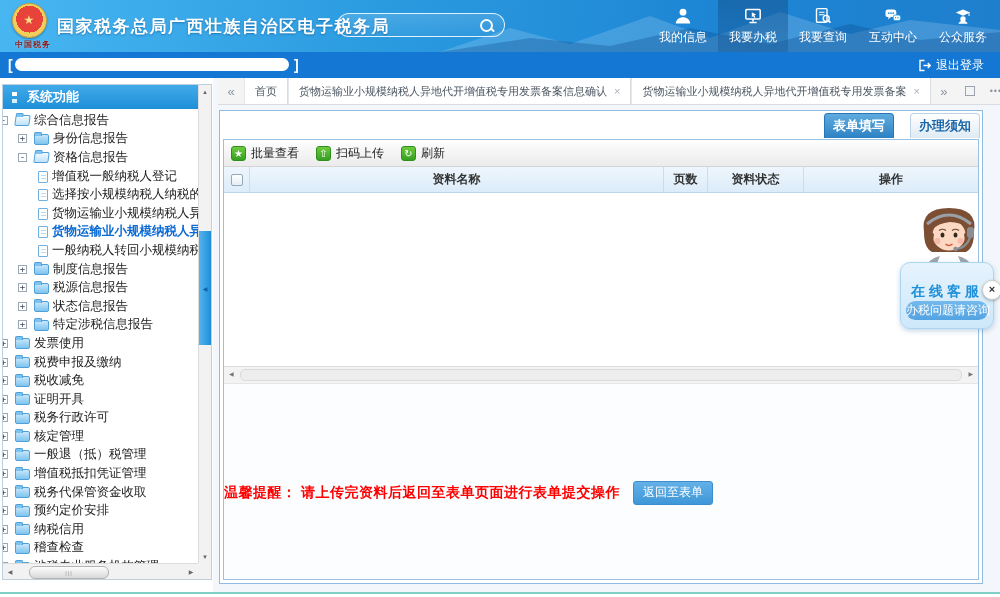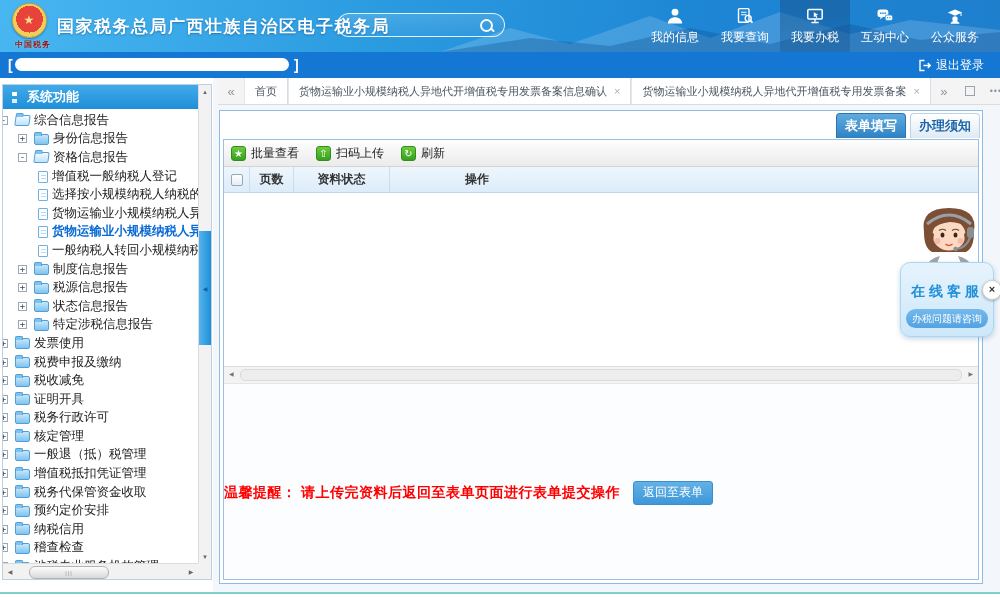--- a/index.html
+++ b/index.html
@@ -20,21 +20,21 @@
     text-shadow:0 0 2px rgba(255,255,255,.5)}
   #hdr-title{position:absolute;left:57px;top:15px;font-size:17px;font-weight:bold;color:#fff;
     letter-spacing:1.5px;text-shadow:0 1px 2px rgba(0,60,120,.45);white-space:nowrap}
   #hdr-search{position:absolute;left:337px;top:13px;width:168px;height:24px;box-sizing:border-box;
     border:1px solid rgba(255,255,255,.85);border-radius:13px;
     background:linear-gradient(rgba(255,255,255,.14),rgba(255,255,255,.04));cursor:text}
   #hdr-search .mag{position:absolute;right:11px;top:5px;width:9px;height:9px;border:2px solid rgba(255,255,255,.95);
     border-radius:50%}
   #hdr-search .mag::after{content:"";position:absolute;left:8px;top:8px;width:5px;height:2px;
     background:rgba(255,255,255,.95);transform:rotate(45deg);border-radius:1px}
-  #hdr-nav{position:absolute;right:10px;top:0;height:40px;display:flex}
+  #hdr-nav{position:absolute;right:2px;top:0;height:40px;display:flex}
   .nav-item{width:70px;height:52px;display:flex;flex-direction:column;align-items:center;
     justify-content:center;gap:3px;color:#fff;font-size:12px;cursor:pointer;white-space:nowrap}
   .nav-item.active{background:linear-gradient(rgba(21,84,144,.55),rgba(21,84,144,.35))}
   .nicon{width:20px;height:20px;display:block}
   .nicon svg{width:20px;height:20px;display:block}
 
   
   #subbar{position:absolute;left:0;top:52px;width:1000px;height:26px;background:#1377d3;color:#fff}
   .bracket{position:absolute;top:5px;font-weight:bold;font-size:14px;color:#fff}
   #bracket-l{left:8px}
@@ -104,21 +104,21 @@
     border-left:1px solid #e4e7eb;border-right:1px solid #d9dde2;font-size:11px;color:#4a5560;
     cursor:pointer;white-space:nowrap}
   .tab .x{color:#aab1ba;font-size:11px;cursor:pointer}
   #tab-ctrl-right{margin-left:auto;display:flex}
   .sq-icon{width:8px;height:8px;border:1px solid #9aa3ad;display:inline-block}
   #tab-more{letter-spacing:1px;font-size:9px}
 
   
   #panel{position:absolute;left:219px;top:110px;width:764px;height:474px;box-sizing:border-box;
     background:#fff;border:1px solid #8fbbe2}
-  #ftabs{position:absolute;right:2px;top:2px;display:flex;gap:4px}
+  #ftabs{position:absolute;right:2px;top:2px;display:flex;gap:16px}
   .ftab{width:70px;height:25px;display:flex;align-items:center;justify-content:center;font-size:13px;
     font-weight:bold;border-radius:4px 4px 0 0;cursor:pointer;box-sizing:border-box}
   .ftab.active{background:linear-gradient(#5fabdf,#2e82c3);color:#fff;border:1px solid #2a76b5;border-bottom:none}
   .ftab.inactive{background:linear-gradient(#ffffff,#dfeaf4);color:#1a66a8;border:1px solid #bcd2e6;border-bottom:none}
   #inner{position:absolute;left:3px;right:3px;top:28px;bottom:3px;border:1px solid #9ac0e2;
     display:flex;flex-direction:column;background:#fff}
   #toolbar{height:26px;flex:none;background:linear-gradient(#fefefe,#ebebeb);border-bottom:1px solid #d5d5d5;
     display:flex;align-items:center;padding-left:7px;gap:17px}
   .tbtn{display:flex;align-items:center;gap:5px;font-size:12px;color:#1a1a1a;cursor:pointer}
   .gicon{width:15px;height:15px;flex:none;border-radius:3px;box-sizing:border-box;
@@ -149,22 +149,22 @@
   #return-btn{width:78px;height:22px;background:linear-gradient(#63b1e6,#3f97d8);border:1px solid #3a8ecf;
     border-radius:3px;color:#fff;font-size:12px;display:flex;align-items:center;justify-content:center;cursor:pointer}
 
   
   #service{position:absolute;left:898px;top:200px;width:102px;z-index:5}
   #avatar{display:block;margin:0 auto}
   #bubble{position:relative;margin:-6px 0 0 2px;width:94px;box-sizing:border-box;
     background:linear-gradient(#e6f3fd,#cde8fa);border:1px solid #add5f0;border-radius:10px;
     padding:20px 5px 8px;box-shadow:0 2px 5px rgba(60,120,180,.3)}
   #svc-title{color:#2090d8;font-weight:bold;font-size:14px;letter-spacing:4px;text-align:center;white-space:nowrap}
-  #svc-btn{margin-top:8px;background:linear-gradient(#74b9ec,#53a3e2);border-radius:10px;color:#fff;
-    font-size:10px;text-align:center;height:19px;line-height:19px;cursor:pointer;white-space:nowrap}
+  #svc-btn{background:linear-gradient(#74b9ec,#53a3e2);border-radius:10px;color:#fff;
+    font-size:12px;text-align:center;height:19px;line-height:19px;cursor:pointer;white-space:nowrap}
   #svc-close{position:absolute;right:-9px;top:17px;width:18px;height:18px;border-radius:50%;background:#fff;
     border:1px solid #cfcfcf;color:#333;font-size:11px;font-weight:bold;line-height:16px;text-align:center;
     box-shadow:0 1px 3px rgba(0,0,0,.3);cursor:pointer}
 </style>
 </head>
 <body>
 
 <div id="stage">
 
   <div id="hdr">
@@ -182,41 +182,41 @@
     </div>
     <div id="hdr-nav">
         <div class="nav-item">
           <span class="nicon">
             <svg viewBox="0 0 20 20">
               <circle cx="10" cy="6.2" r="3.4" fill="#fff"></circle>
               <path d="M2.8 17.5c.4-4.2 3.4-6.3 7.2-6.3s6.8 2.1 7.2 6.3z" fill="#fff"></path>
             </svg>
           </span>
           <span class="nlabel">我的信息</span>
+        </div>
+        <div class="nav-item active">
+          <span class="nicon">
+            <svg viewBox="0 0 20 20">
+              <rect x="2.8" y="3.5" width="14.4" height="9.5" rx="1" stroke="#fff" stroke-width="1.5" fill="none"></rect>
+              <path d="M10 13v2.6M6.4 16.4h7.2" stroke="#fff" stroke-width="1.5" fill="none"></path>
+              <path d="M8.8 6.2l4.4 2.5-1.9.6 1.1 1.9-1.2.7-1.1-1.9-1.3 1.5z" fill="#fff"></path>
+            </svg>
+          </span>
+          <span class="nlabel">我要办税</span>
         </div>
         <div class="nav-item">
           <span class="nicon">
             <svg viewBox="0 0 20 20">
               <rect x="3.5" y="2.6" width="10.5" height="13.6" rx="1" stroke="#fff" stroke-width="1.4" fill="none"></rect>
               <path d="M6 6.2h5.5M6 8.8h5.5" stroke="#fff" stroke-width="1.1"></path>
               <circle cx="13.2" cy="12.4" r="3" stroke="#fff" stroke-width="1.4" fill="none"></circle>
               <path d="M15.4 14.6l2.1 2.1" stroke="#fff" stroke-width="1.7"></path>
             </svg>
           </span>
           <span class="nlabel">我要查询</span>
-        </div>
-        <div class="nav-item active">
-          <span class="nicon">
-            <svg viewBox="0 0 20 20">
-              <rect x="2.8" y="3.5" width="14.4" height="9.5" rx="1" stroke="#fff" stroke-width="1.5" fill="none"></rect>
-              <path d="M10 13v2.6M6.4 16.4h7.2" stroke="#fff" stroke-width="1.5" fill="none"></path>
-              <path d="M8.8 6.2l4.4 2.5-1.9.6 1.1 1.9-1.2.7-1.1-1.9-1.3 1.5z" fill="#fff"></path>
-            </svg>
-          </span>
-          <span class="nlabel">我要办税</span>
         </div>
         <div class="nav-item">
           <span class="nicon">
             <svg viewBox="0 0 20 20">
               <rect x="2.5" y="3.4" width="10.8" height="7.6" rx="2.6" fill="#fff"></rect>
               <path d="M5.6 10.8l-.6 2.7 3.2-2.7z" fill="#fff"></path>
               <circle cx="5.8" cy="7.2" r=".9" fill="#2b9be0"></circle>
               <circle cx="8" cy="7.2" r=".9" fill="#2b9be0"></circle>
               <circle cx="10.2" cy="7.2" r=".9" fill="#2b9be0"></circle>
               <rect x="10.2" y="9" width="7.4" height="5.6" rx="2" fill="#fff" stroke="#2b9be0" stroke-width=".9"></rect>
@@ -436,20 +436,21 @@
           </div>
           <div class="tbtn">
             <span class="gicon">↻</span>
             <span>刷新</span>
           </div>
         </div>
       <div id="thead">
         <div class="th th0">
           <span class="cb"></span>
         </div>
+      <div class="th th1">资料名称</div>
           <div class="th th2">页数</div>
           <div class="th th3">资料状态</div>
           <div class="th th4">操作</div>
         </div>
       <div id="tbody"></div>
       <div id="hsb">
         <span class="arr l">◀</span>
         <span class="thumb"></span>
         <span class="arr r">▶</span>
       </div>

